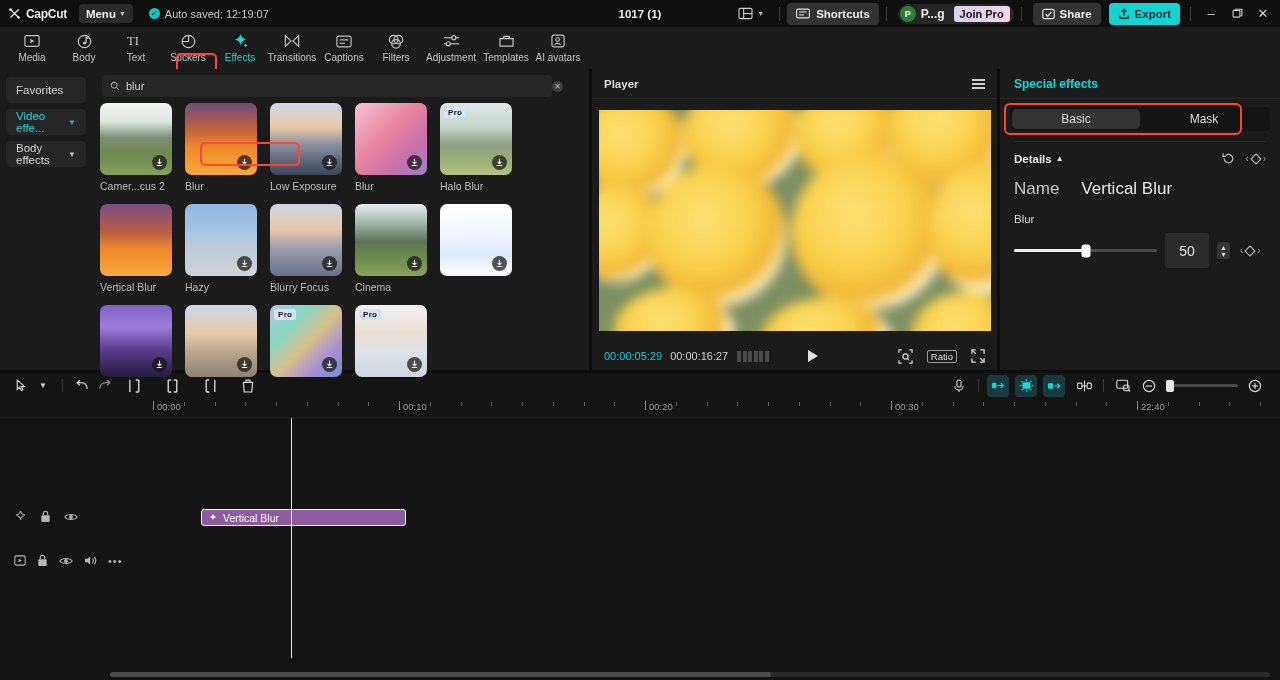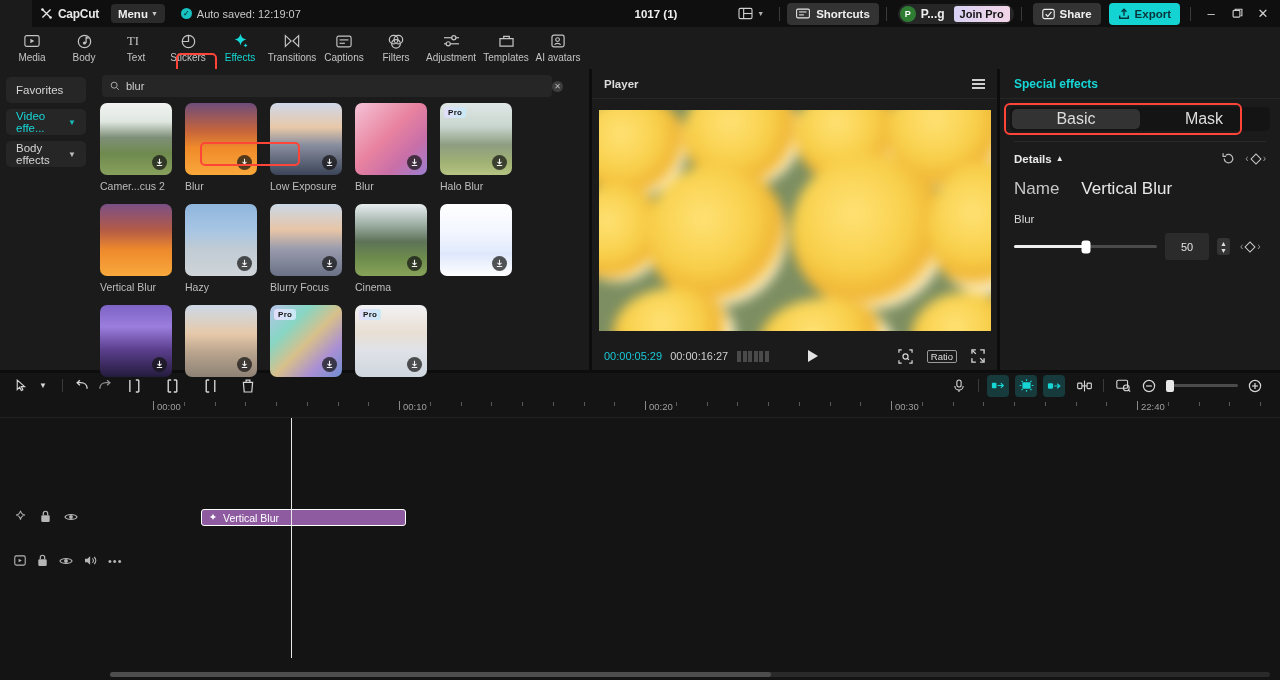--- a/index.html
+++ b/index.html
@@ -8,21 +8,21 @@
     background: #0d0d0d;
     font-family: "Liberation Sans", sans-serif;
     color: #d8d8d8;
     overflow: hidden;
   }
   .app { width: 1280px; height: 680px; position: relative; background: #1b1b1b; display: flex; flex-direction: column; }
 
   
   .titlebar {
     height: 27px; background: #0f0f0f; display: flex; align-items: center;
-    flex: 0 0 27px; position: relative; margin-left: 32px;
+    flex: 0 0 27px; position: relative;
   }
   .brand { display: flex; align-items: center; gap: 5px; padding-left: 8px; }
   .brand-logo { font-size: 12px; color: #e8e8e8; letter-spacing: -1px; }
   .brand-name { font-size: 12px; font-weight: bold; color: #e8e8e8; letter-spacing: -0.3px; }
   .menu-btn {
     margin-left: 12px; background: #2b2b2b; border-radius: 4px; height: 19px;
     display: flex; align-items: center; gap: 3px; padding: 0 7px;
     font-size: 11.5px; font-weight: bold; color: #eee;
   }
   .caret { font-size: 7px; opacity: .8; }
@@ -138,38 +138,38 @@
   .frames i { width: 4px; height: 11px; background: #4a4a4a; display: block; }
   .playbtn { margin: 0 auto; width: 0; height: 0; border-left: 10px solid #e4e4e4; border-top: 6px solid transparent; border-bottom: 6px solid transparent; }
   .pc-right { margin-left: auto; display: flex; align-items: center; gap: 14px; }
   .ratio-btn { border: 1px solid #9a9a9a; border-radius: 2px; font-size: 9.5px; padding: 0px 3px; color: #ddd; }
 
   
   .inspector { width: 280px; background: #1b1b1b; display: flex; flex-direction: column; position: relative; }
   .insp-head { height: 30px; display: flex; align-items: center; padding: 0 14px; font-size: 12px; font-weight: bold; color: #16d6d6; border-bottom: 1px solid #262626;}
   .seg-wrap { padding: 8px 10px 0 10px; position: relative; }
   .seg { height: 24px; background: #141414; border-radius: 5px; display: flex; padding: 2px; }
-  .seg > div { flex: 1; display: flex; align-items: center; justify-content: center; font-size: 16px; border-radius: 5px; color: #ddd; }
+  .seg > div { flex: 1; display: flex; align-items: center; justify-content: center; font-size: 12px; border-radius: 5px; color: #ddd; }
   .seg > div.on { background: #333; }
   .seg-hl { position: absolute; left: 4px; top: 4px; width: 238px; height: 32px; border: 2px solid #ff4438; border-radius: 6px; pointer-events: none; }
   .insp-divider { height: 1px; background: #2a2a2a; margin: 10px 14px 0 14px; }
   .det-row { display: flex; align-items: center; padding: 10px 14px 0 14px; }
   .det-title { font-size: 11.5px; font-weight: bold; color: #eaeaea; display: flex; align-items: center; gap: 4px; }
   .det-icons { margin-left: auto; display: flex; align-items: center; gap: 10px; color: #bdbdbd; }
   .kf { display: flex; align-items: center; gap: 3px; color: #9a9a9a; font-size: 10px; }
   .kf .dia { width: 8px; height: 8px; border: 1.3px solid #c9c9c9; transform: rotate(45deg); }
   .name-row { display: flex; padding: 14px 14px 0 14px; font-size: 17px; gap: 22px; }
   .name-k { color: #c6c6c6; }
   .name-v { color: #e8e8e8; }
   .blur-label { padding: 14px 14px 0 14px; font-size: 11.5px; color: #d6d6d6; }
   .slider-row { display: flex; align-items: center; padding: 8px 14px 0 14px; gap: 8px; }
   .track { position: relative; width: 143px; height: 3px; background: #4a4a4a; border-radius: 2px; }
   .track .fill { position: absolute; left: 0; top: 0; height: 3px; width: 50%; background: #efefef; border-radius: 2px; }
   .knob { position: absolute; left: 50%; top: 50%; transform: translate(-50%,-50%); width: 9px; height: 13px; background: #fff; border-radius: 3px; }
-  .numbox { width: 44px; height: 27px; background: #2b2b2b; border-radius: 3px; display: flex; align-items: center; justify-content: center; font-size: 11px; color: #e2e2e2; }
+  .numbox { width: 44px; height: 35px; background: #2b2b2b; border-radius: 3px; display: flex; align-items: center; justify-content: center; font-size: 14px; color: #e2e2e2; }
   .spin { width: 13px; height: 17px; background: #343434; border-radius: 3px; display: flex; flex-direction: column; align-items: center; justify-content: center; font-size: 7px; color: #ddd; line-height: 7px; }
 
   
   .timeline { height: 310px; background: #141414; border-top: 3px solid #0d0d0d; display: flex; flex-direction: column; flex: 0 0 310px; }
   .tl-tools { height: 25px; display: flex; align-items: center; padding: 0 10px; gap: 0px; background: #141414; }
   .tl-tools .ti { width: 22px; height: 22px; display: flex; align-items: center; justify-content: center; color: #d6d6d6; }
   .tl-tools .sep { width: 1px; height: 13px; background: #3a3a3a; margin: 0 8px; }
   .tl-right { margin-left: auto; display: flex; align-items: center; gap: 0px; }
   .tl-right .ti.teal { background: #173b3d; border-radius: 4px; color: #18d6d6; }
   .zoomtrack { width: 72px; height: 3px; background: #4b4b4b; border-radius: 2px; position: relative; margin: 0 6px; }

